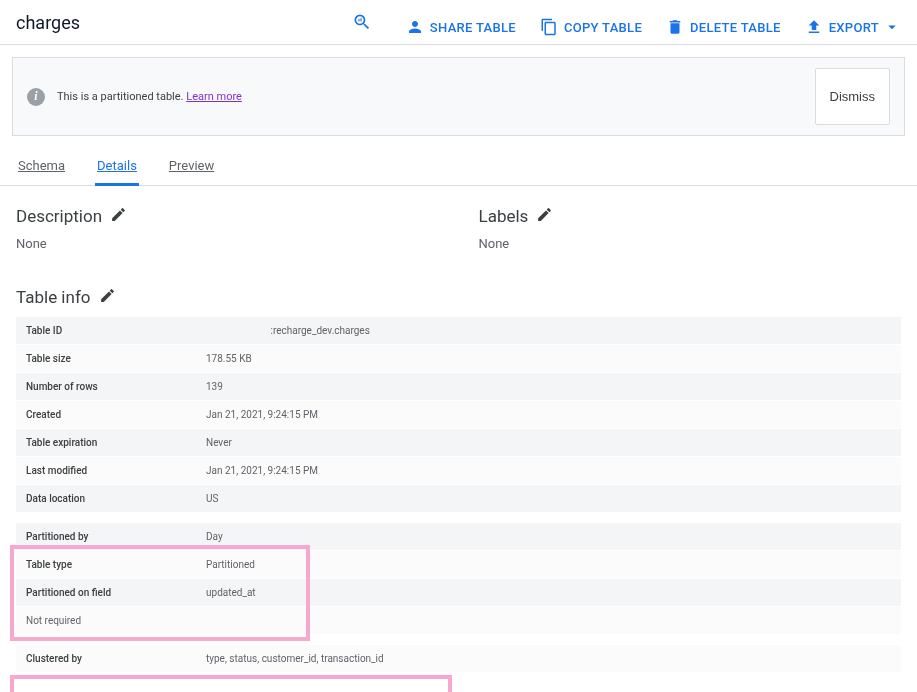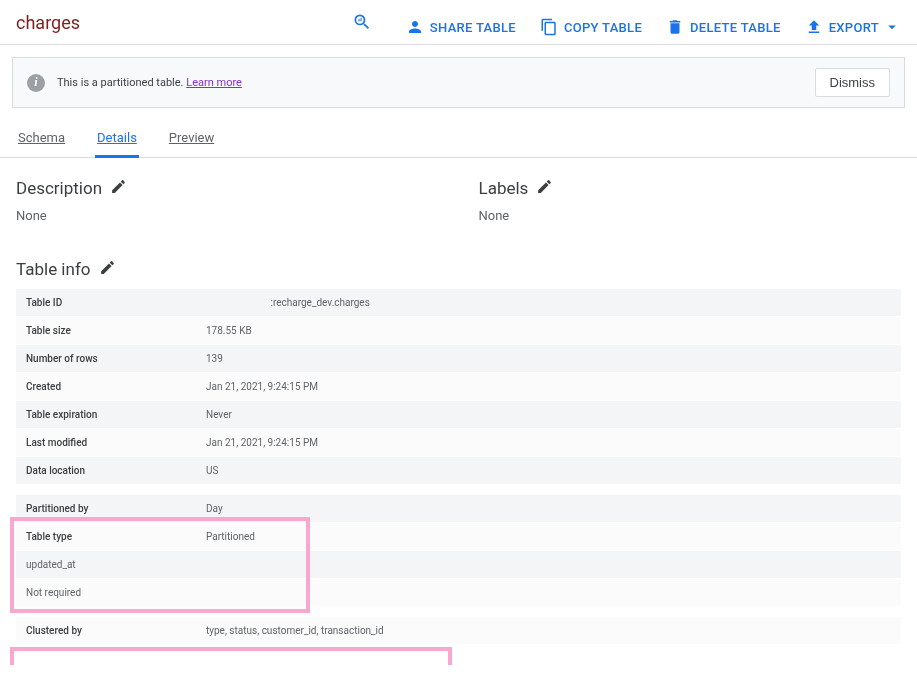--- a/index.html
+++ b/index.html
@@ -12,21 +12,21 @@
     }
     .header {
       display: flex;
       align-items: center;
       padding: 8px 16px;
       border-bottom: 1px solid #dadce0;
     }
     .page-title {
       font-size: 18px;
       font-weight: 400;
-      color: #7f1d1d;
+      color: #0f172a;
       flex: 1;
     }
     .header-actions {
       display: flex;
       align-items: flex-end;
       gap: 24px;
     }
     .icon-btn {
       display: inline-flex;
       align-items: center;
@@ -59,21 +59,21 @@
       font-weight: bold;
       margin-right: 12px;
       font-style: italic;
       font-family: Georgia, serif;
     }
     .notice-text { flex: 1; font-size: 11px; color: #3c4043; }
     .learn-link { color: #8430ce; text-decoration: underline; cursor: pointer; }
     .dismiss-btn {
       border: 1px solid #dadce0;
       background: #fff;
-      padding: 6px 14px;
+      padding: 20px 14px;
       cursor: pointer;
       font-size: 13px;
       color: #3c4043;
       border-radius: 2px;
     }
     .tabs {
       display: flex;
       gap: 28px;
       padding: 0 16px;
       border-bottom: 1px solid #dadce0;
@@ -245,20 +245,21 @@
       <div class="spacer-row info-row"></div>
       <div class="info-row">
         <div class="info-label">Partitioned by</div>
         <div class="info-value">Day</div>
       </div>
       <div class="info-row">
         <div class="info-label">Table type</div>
         <div class="info-value">Partitioned</div>
       </div>
       <div class="info-row">
+        <div class="info-label">Partitioned on field</div>
         <div class="info-value">updated_at</div>
       </div>
       <div class="info-row">
         <div class="info-value">Not required</div>
       </div>
       <div class="spacer-row info-row"></div>
       <div class="info-row">
         <div class="info-label">Clustered by</div>
         <div class="info-value">type, status, customer_id, transaction_id</div>
       </div>

